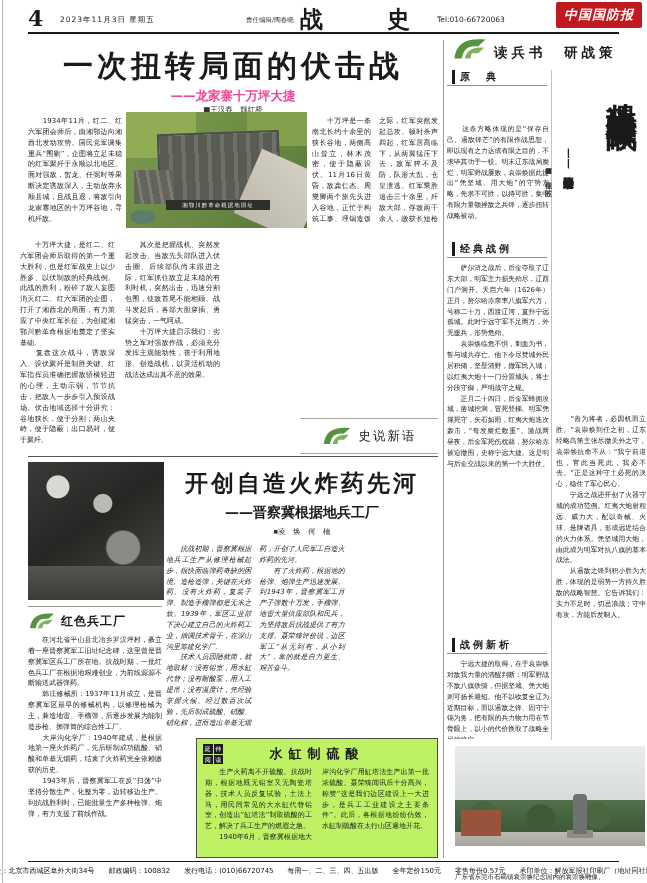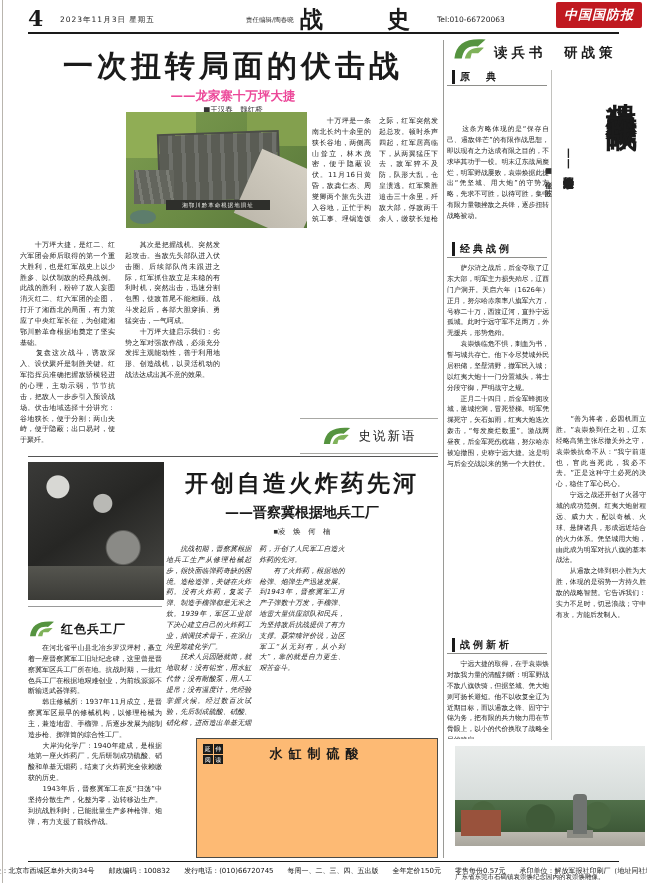--- a/index.html
+++ b/index.html
@@ -50,27 +50,27 @@
                radial-gradient(circle at 55% 30%, #b9b9b5 0 9px, rgba(0,0,0,0) 10px),
                radial-gradient(circle at 70% 62%, #8a8a86 0 16px, rgba(0,0,0,0) 18px),
                linear-gradient(145deg,#3a3a38 0%,#262624 45%,#4a4a46 100%); }
   .m-photo .bench { position:absolute; left:0; bottom:0; width:136px; height:34px; background:linear-gradient(#55554f,#3b3b37); }
   .m-headline { position:absolute; left:166px; top:468px; width:272px; text-align:center; font:bold 23px "DejaVu Serif","Liberation Serif",serif; letter-spacing:3px; }
   .m-sub { position:absolute; left:166px; top:504px; width:272px; text-align:center; font-size:14px; font-weight:bold; }
   .m-byline { position:absolute; left:166px; top:527px; width:272px; text-align:center; font-size:7.5px; color:#333;font-family:Liberation Mono, monospace; }
   .m-body { position:absolute; left:166px; top:544px; width:272px; height:190px; column-count:3; column-gap:8px; column-fill:auto;font-style:italic; }
 
   
-  .sidebar { position:absolute; left:28px; top:606px; width:134px; height:252px; border-top:1px solid #999; padding-top:12px; }
+  .sidebar { position:absolute; left:28px; top:606px; width:134px; height:252px; border-top:1px solid #999; padding-top:4px; }
   .sidebar .hd { display:flex; align-items:center; gap:5px; margin-bottom:4px; }
   .sidebar .hd .lbl { font-size:12px; font-weight:bold; letter-spacing:1px; }
   .sidebar .bd { height:214px; }
 
   
-  .extbox { position:absolute; left:196px; top:738px; width:242px; height:120px; border:1px solid #4a4a46; padding:6px 8px 4px; background:#fdba74; }
+  .extbox { position:absolute; left:196px; top:738px; width:242px; height:120px; border:1px solid #4a4a46; padding:6px 8px 4px; background:#bef264; }
   .extbox .tag { position:absolute; left:6px; top:5px; width:20px; height:20px; display:grid; grid-template-columns:1fr 1fr; gap:1px; }
   .extbox .tag span { background:#1c1c1a; color:#fff; font-size:6px; line-height:9px; text-align:center; }
   .extbox .ttl { text-align:center; font:bold 13px "DejaVu Serif","Liberation Serif",serif; letter-spacing:6px; margin-bottom:4px; }
   .extbox .bd { height:86px; column-count:2; column-gap:10px; column-fill:auto; }
 
   
   .r-banner-logo { position:absolute; left:452px; top:36px; }
   .r-banner { position:absolute; left:494px; top:44px; font-size:13.5px; font-weight:bold; letter-spacing:4px; }
   .sec-label { position:absolute; font-size:10px; font-weight:bold; letter-spacing:3px; border-left:3px solid #1a1a1a; padding-left:5px; }
   .r-quote { position:absolute; left:447px; top:92px; width:102px; font:italic 6.8px "DejaVu Serif","Liberation Serif",serif; line-height:1.6; color:#333; text-align:justify; white-space:pre-line; }
@@ -120,20 +120,21 @@
   <div class="hdr-editor">责任编辑/陶春晓</div>
   <div class="hdr-section">战  史</div>
   <div class="hdr-tel">Tel:010-66720063</div>
   <div class="masthead">中国国防报</div>
   <div class="hdr-rule"></div>
 
   <div class="t-headline">一次扭转局面的伏击战</div>
   <div class="t-sub">——龙家寨十万坪大捷</div>
   <div class="t-byline">■王汉春　魏红桥</div>
 
+  <div class="t-colL micro">　　1934年11月，红二、红六军团会师后，由湘鄂边向湘西北发动攻势。国民党军调集重兵“围剿”，企图将立足未稳的红军聚歼于永顺以北地区。面对强敌，贺龙、任弼时等果断决定诱敌深入，主动放弃永顺县城，且战且退，将敌引向龙家寨地区的十万坪谷地，寻机歼敌。</div>
 
   <div class="t-photo">
     <div class="field1"></div>
     <div class="field2"></div>
     <div class="roofs"></div>
     <div class="roof2"></div>
     <div class="road"></div>
     <div class="pond"></div>
     <div class="plaque">湘鄂川黔革命根据地旧址</div>
   </div>
@@ -177,20 +178,22 @@
   </div>
 
   <div class="extbox">
     <div class="tag">
       <span>延</span>
       <span>伸</span>
       <span>阅</span>
       <span>读</span>
     </div>
     <div class="ttl">水缸制硫酸</div>
+    <div class="bd micro">　　生产火药离不开硫酸。抗战时期，根据地既无铅室又无陶瓷塔器，技术人员反复试验，土法上马，用民间常见的大水缸代替铅室，创造出“缸塔法”制取硫酸的工艺，解决了兵工生产的燃眉之急。
+　　1940年6月，晋察冀根据地大岸沟化学厂用缸塔法生产出第一批浓硫酸。聂荣臻闻讯后十分高兴，称赞“这是我们边区建设上一大进步，是兵工工业建设之主要条件”。此后，各根据地纷纷仿效，水缸制硫酸在太行山区遍地开花。</div>
   </div>
 
   <div class="hairline-v" style="left:443px; top:40px; height:818px;"></div>
   <div class="hairline-v" style="left:551px; top:70px; height:670px; background:#c2c2be;"></div>
 
   <svg class="glogo r-banner-logo" width="36" height="26" viewBox="0 0 40 30">
       <use href="#glogo-shape"></use>
     </svg>
   <div class="r-banner">读兵书　研战策</div>
 

